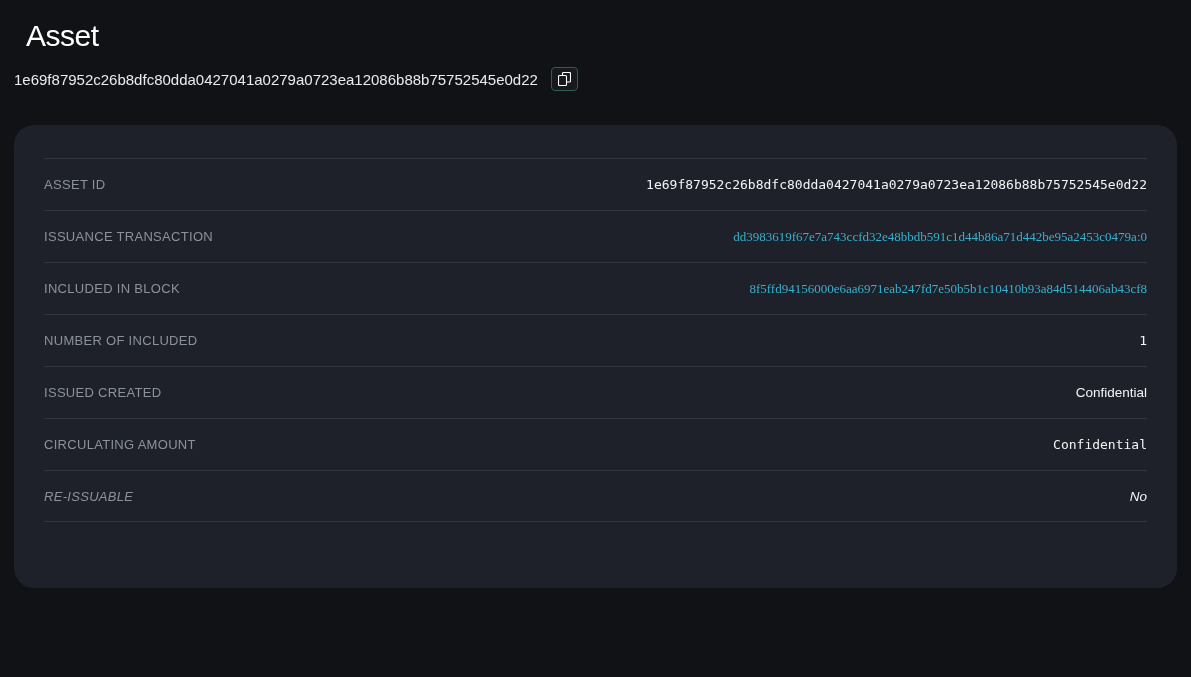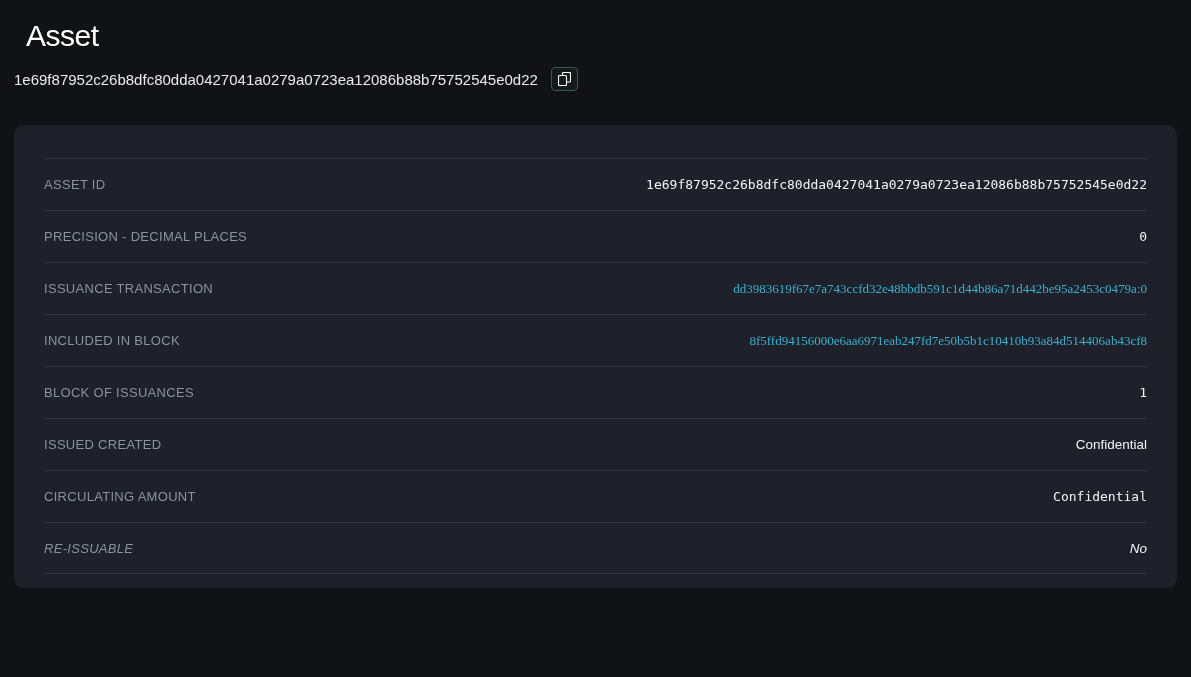--- a/index.html
+++ b/index.html
@@ -35,21 +35,21 @@
     width:27px;height:24px;
     display:flex;align-items:center;justify-content:center;
     background:var(--copy_bg);
     border:1px solid var(--copy_border);
     border-radius:4px;
     cursor:pointer;padding:0;
   }
   .card{
     margin-top:34px;
     background:var(--card_bg);
-    border-radius:10px;
+    border-radius:20px;
     padding:33px 30px 24px 30px;
     height:463px;
   }
   .row{
     display:flex;justify-content:space-between;align-items:center;
     height:52px;
     border-top:1px solid var(--divider);
   }
   .rows .row:last-child{border-bottom:1px solid var(--divider);font-style:italic;}
   .row .label{
@@ -86,37 +86,33 @@
     </button>
   </div>
 
   <section class="card">
     <div class="rows" id="rows">
   <div class="row">
     <span class="label">ASSET ID</span>
     <span class="value mono">1e69f87952c26b8dfc80dda0427041a0279a0723ea12086b88b75752545e0d22</span>
   </div>
 
-  <div class="row">
-    <span class="label">PRECISION - DECIMAL PLACES</span>
-    <span class="value mono">0</span>
-  </div>
 
   <div class="row">
     <span class="label">ISSUANCE TRANSACTION</span>
     <span class="value link mono">dd3983619f67e7a743ccfd32e48bbdb591c1d44b86a71d442be95a2453c0479a:0</span>
   </div>
 
   <div class="row">
     <span class="label">INCLUDED IN BLOCK</span>
     <span class="value link mono">8f5ffd94156000e6aa6971eab247fd7e50b5b1c10410b93a84d514406ab43cf8</span>
   </div>
 
   <div class="row">
-    <span class="label">BLOCK OF ISSUANCES</span>
+    <span class="label">NUMBER OF INCLUDED</span>
     <span class="value mono">1</span>
   </div>
 
   <div class="row">
     <span class="label">ISSUED CREATED</span>
     <span class="value text">Confidential</span>
   </div>
 
 
   <div class="row">

